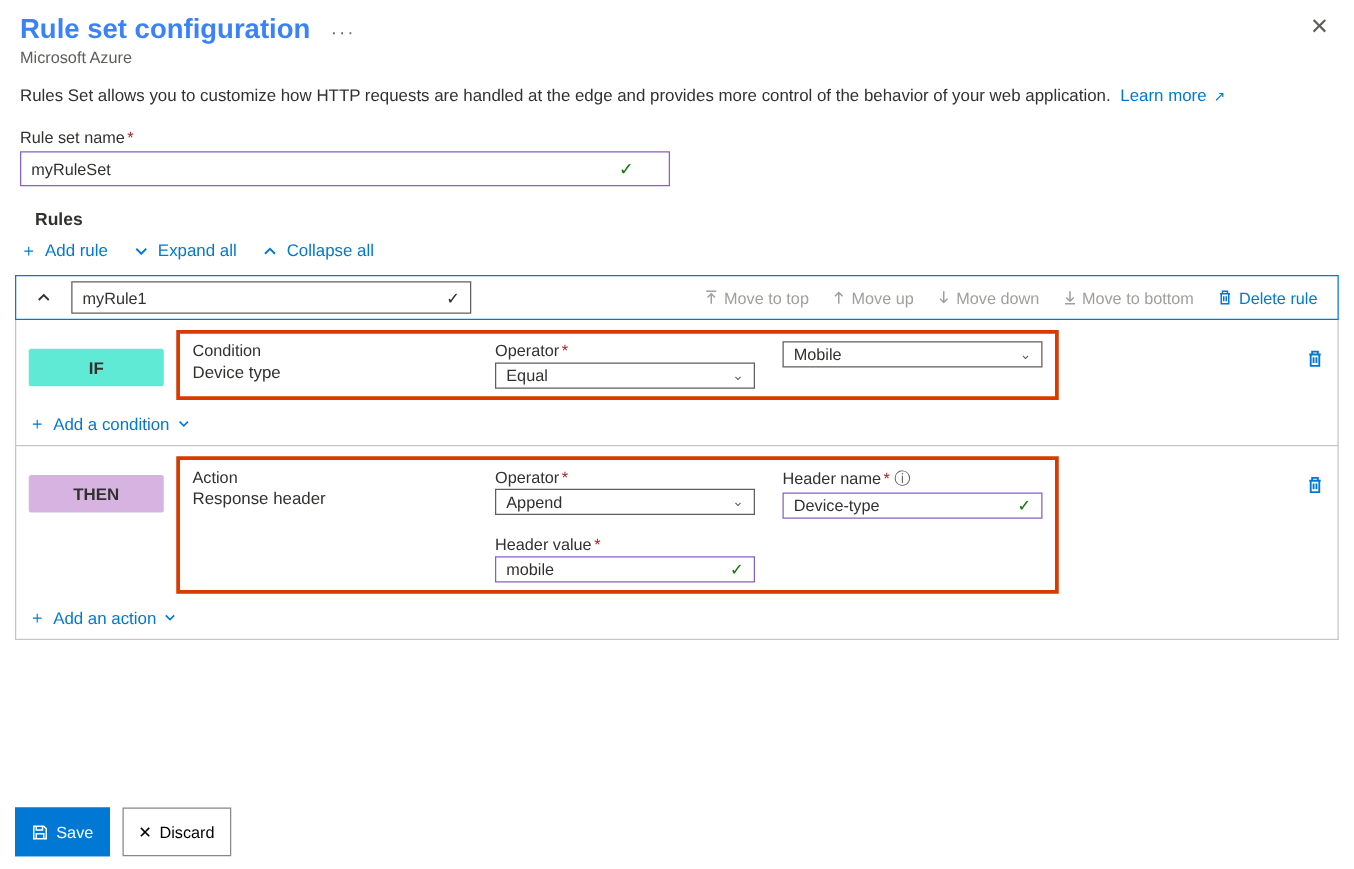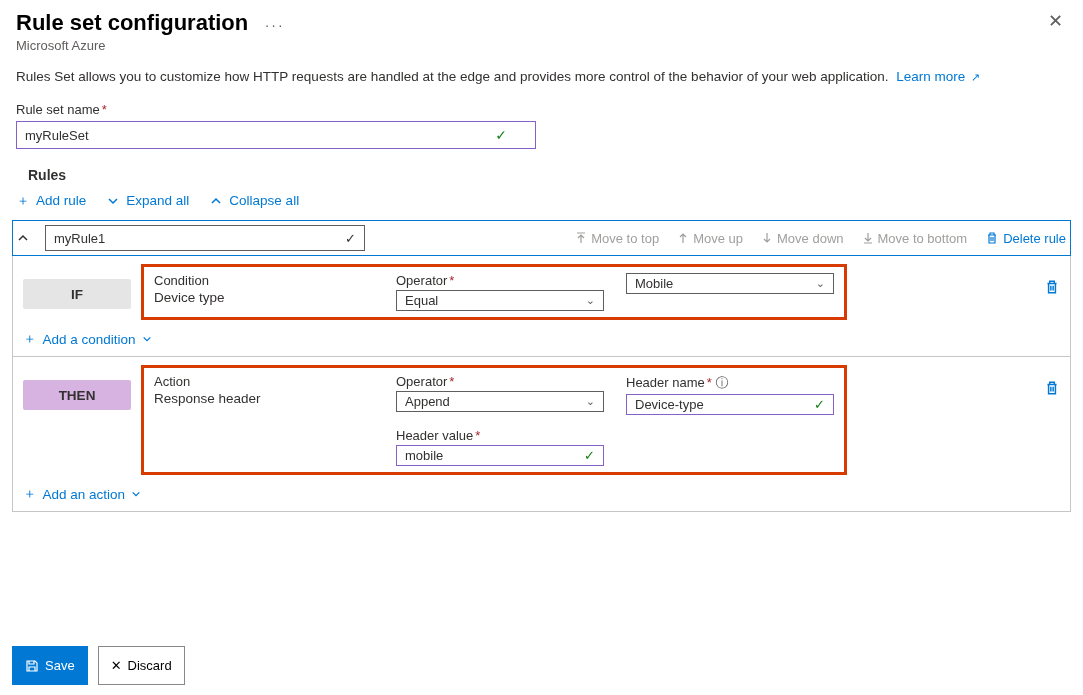--- a/index.html
+++ b/index.html
@@ -1,44 +1,44 @@
 <!DOCTYPE html>
 <html><head>
 <meta charset="utf-8">
 <style>
 *{box-sizing:border-box;margin:0;padding:0;font-family:"Segoe UI",Arial,sans-serif}
 body{background:#fff;color:#323130;width:1083px;height:695px;position:relative}
 .header{padding:10px 16px 8px}
 .header-row{display:flex;align-items:flex-start;justify-content:space-between}
-.title{font-size:22px;font-weight:600;color:#000000}
+.title{font-size:22px;font-weight:600;color:#3b82f6}
 .subtitle{font-size:13px;color:#605e5c;margin-top:2px}
 .more-dots{color:#605e5c;margin-left:12px;font-size:14px;letter-spacing:2px}
 .close-x{font-size:18px;color:#605e5c;font-weight:300;cursor:pointer;padding:0 4px}
 .intro{padding:8px 16px 18px;font-size:13.5px;color:#323130}
 .intro a{color:#0078d4;text-decoration:none;margin-left:4px}
 .ext-icon::after{content:"↗";font-size:11px;margin-left:2px}
 .field-block{padding:0 16px 14px}
 .field-label{font-size:13px;color:#323130;margin-bottom:4px}
 .req{color:#a4262c;margin-left:2px}
 .text-input{width:520px;height:28px;border:1px solid #8661c5;padding:0 28px 0 8px;font-size:13px;position:relative;display:flex;align-items:center;justify-content:space-between}
 .text-input .chk{color:#107c10;font-size:14px}
 .section-label{font-size:14px;font-weight:600;padding:4px 28px 6px}
 .toolbar{display:flex;gap:20px;padding:4px 16px 12px;font-size:13.5px;align-items:center}
 .tb-item{display:flex;align-items:center;gap:6px;color:#0078d4;cursor:pointer}
 .tb-icon{display:inline-flex;width:14px;height:14px;align-items:center;justify-content:center}
-.rule-row{border:1px solid #0078d4;margin:0 12px;display:flex;align-items:center;padding:4px 4px;gap:8px}
+.rule-row{border:1px solid #0078d4;margin:0 12px;display:flex;align-items:center;padding:4px 16px;gap:8px}
 .chevron{width:20px;text-align:center;color:#323130}
 .rule-name{flex:0 0 320px;border:1px solid #605e5c;height:26px;display:flex;align-items:center;justify-content:space-between;padding:0 8px;font-size:13px}
 .rule-actions{display:flex;margin-left:auto;gap:18px;font-size:13px;color:#a19f9d;align-items:center}
 .rule-actions .act{display:flex;align-items:center;gap:4px}
 .del{color:#0078d4}
 .section{border:1px solid #c8c6c4;border-top:none;margin:0 12px;padding:8px 10px}
 .row{display:flex;align-items:flex-start;gap:10px;position:relative}
 .badge{width:108px;height:30px;display:flex;align-items:center;justify-content:center;font-size:13.5px;font-weight:600;border-radius:2px;margin-top:15px}
-.badge-if{background:#e5e5e5;color:#323130}
+.badge-if{background:#5eead4;color:#323130}
 .badge-then{background:#d6b3e0;color:#323130}
 .red-box{border:3px solid #d83b01;padding:6px 10px;flex:0 0 690px}
 .cols{display:flex;gap:22px}
 .col{display:flex;flex-direction:column}
 .col-label{font-size:13px;color:#323130;margin-bottom:2px}
 .col-value{font-size:13.5px;color:#323130}
 .select{height:21px;border:1px solid #605e5c;display:flex;align-items:center;justify-content:space-between;padding:0 8px;font-size:13px;width:208px}
 .select.valid{border-color:#8661c5}
 .select .chk{color:#107c10;font-size:13px}
 .select .caret{color:#605e5c;font-size:11px}

